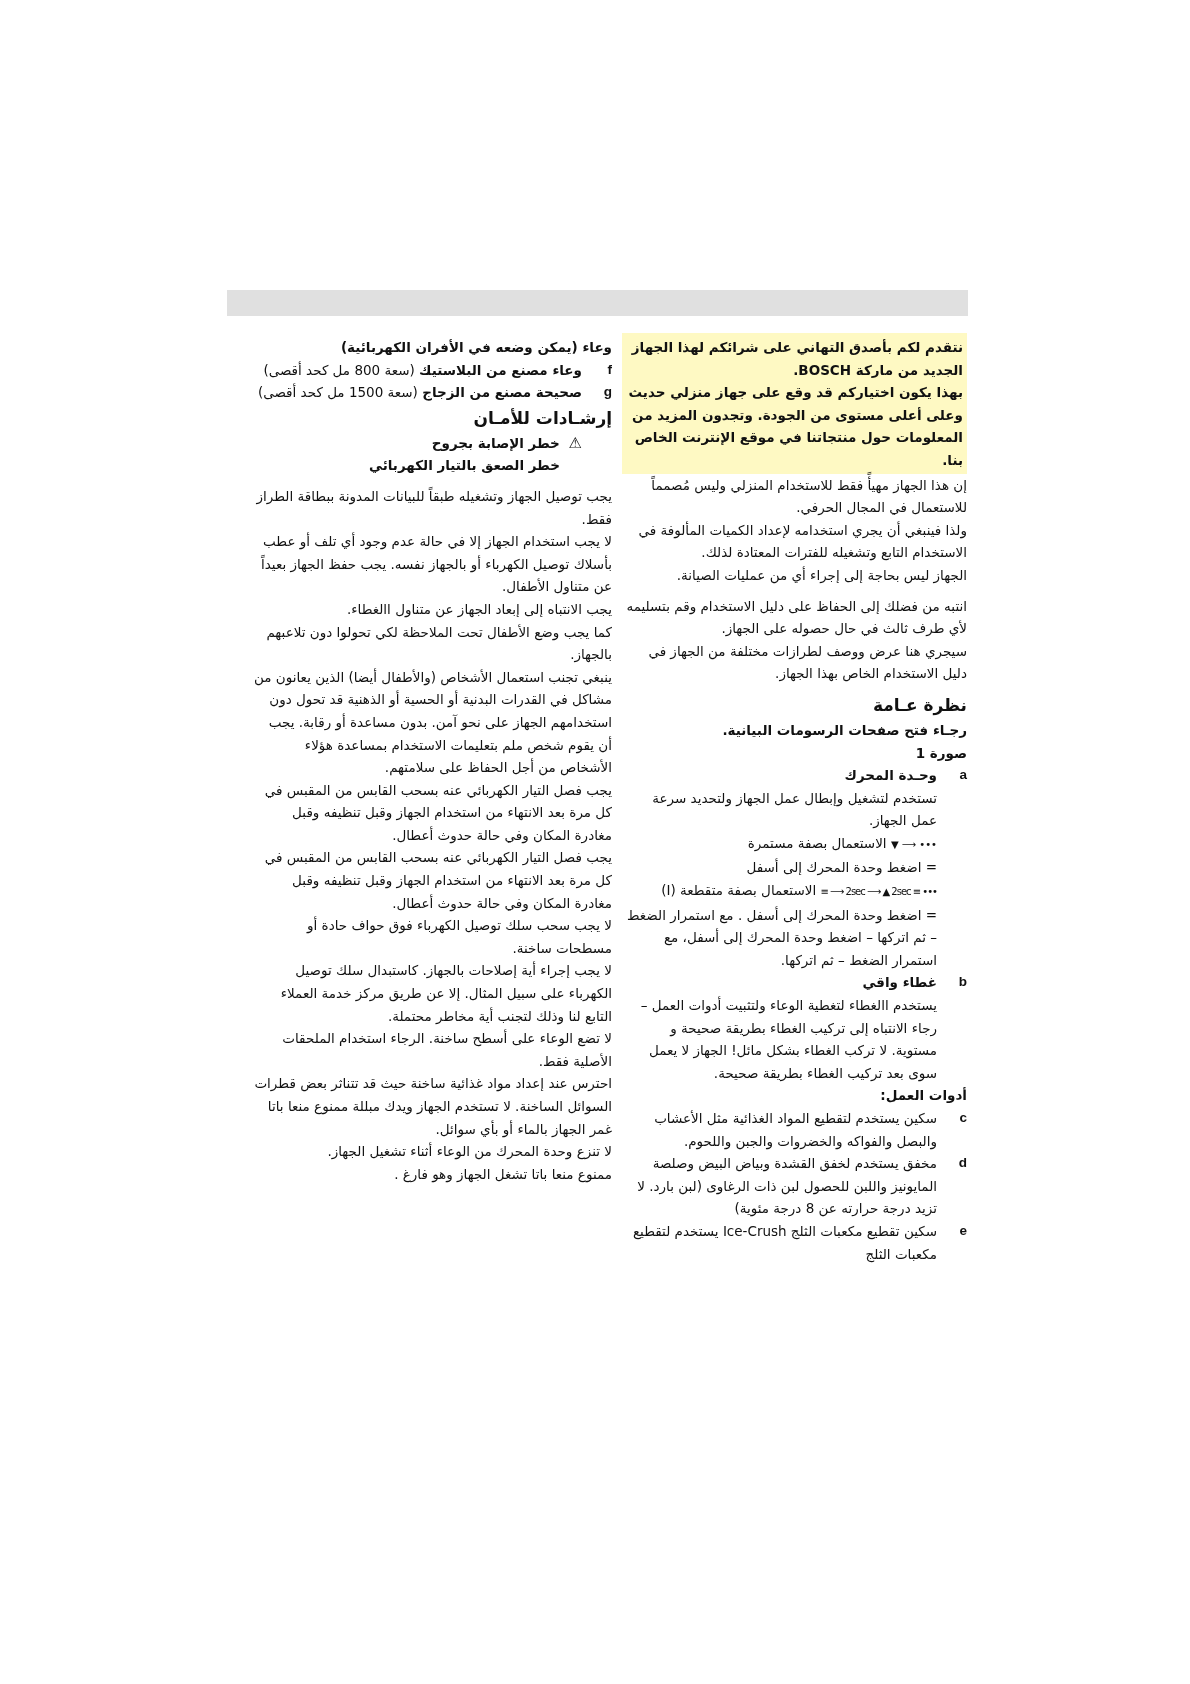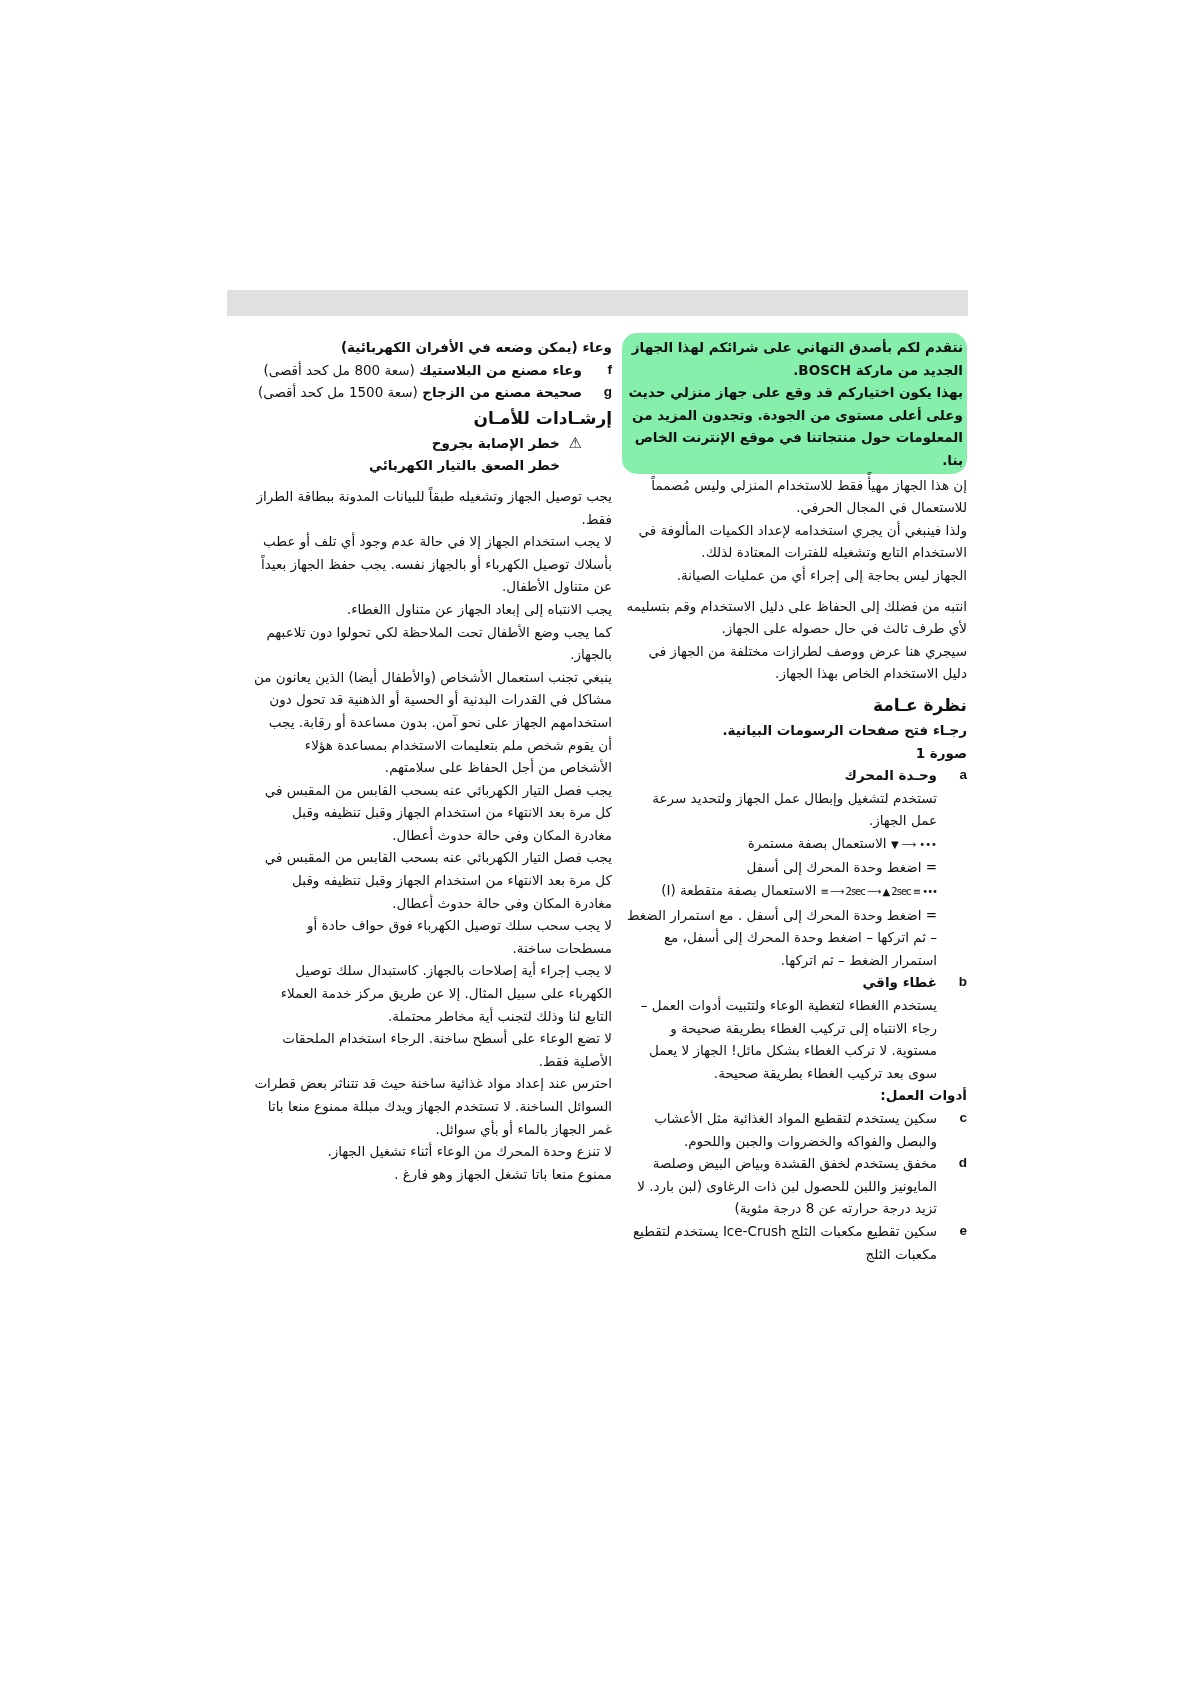--- a/index.html
+++ b/index.html
@@ -2,21 +2,21 @@
 <html><head>
 <meta charset="utf-8">
 <style>
   html, body { margin:0; padding:0; background:#ffffff; }
   body { width:1190px; height:1684px; position:relative; overflow:hidden;
          font-family:"DejaVu Sans", sans-serif; color:#111; }
   .topbar { position:absolute; left:227px; top:290px; width:741px; height:26px; background:#e0e0e0; }
   .col { position:absolute; direction:rtl; text-align:right; font-size:13.5px; line-height:22.6px; }
   .col-right { left:622px; width:345px; top:333px; }
   .col-left { left:232px; width:360px; top:336px;margin-left:20px; }
-  .intro-box { background:#86efac; padding:3px 4px 2px 4px; font-weight:bold; font-size:13.5px; line-height:22.6px;border-radius:15px; }
+  .intro-box { background:#fef9c3; padding:3px 4px 2px 4px; font-weight:bold; font-size:13.5px; line-height:22.6px; }
   p { margin:0; }
   .gap { height:8px; }
   .h1 { font-weight:bold; font-size:17px; line-height:28px; margin-top:6px; }
   .bold { font-weight:bold; }
   .item { display:flex; }
   .item .letter { width:30px; flex:0 0 30px; font-family:"Liberation Sans", sans-serif; font-weight:bold; text-align:right; direction:ltr; }
   .item .body { flex:1; }
   .indent { padding-right:30px; }
   .warn-icon { display:inline-block; font-size:15px; margin-left:4px; }
   .sym { font-family:"DejaVu Sans", sans-serif; font-size:10px; letter-spacing:-1px; }

